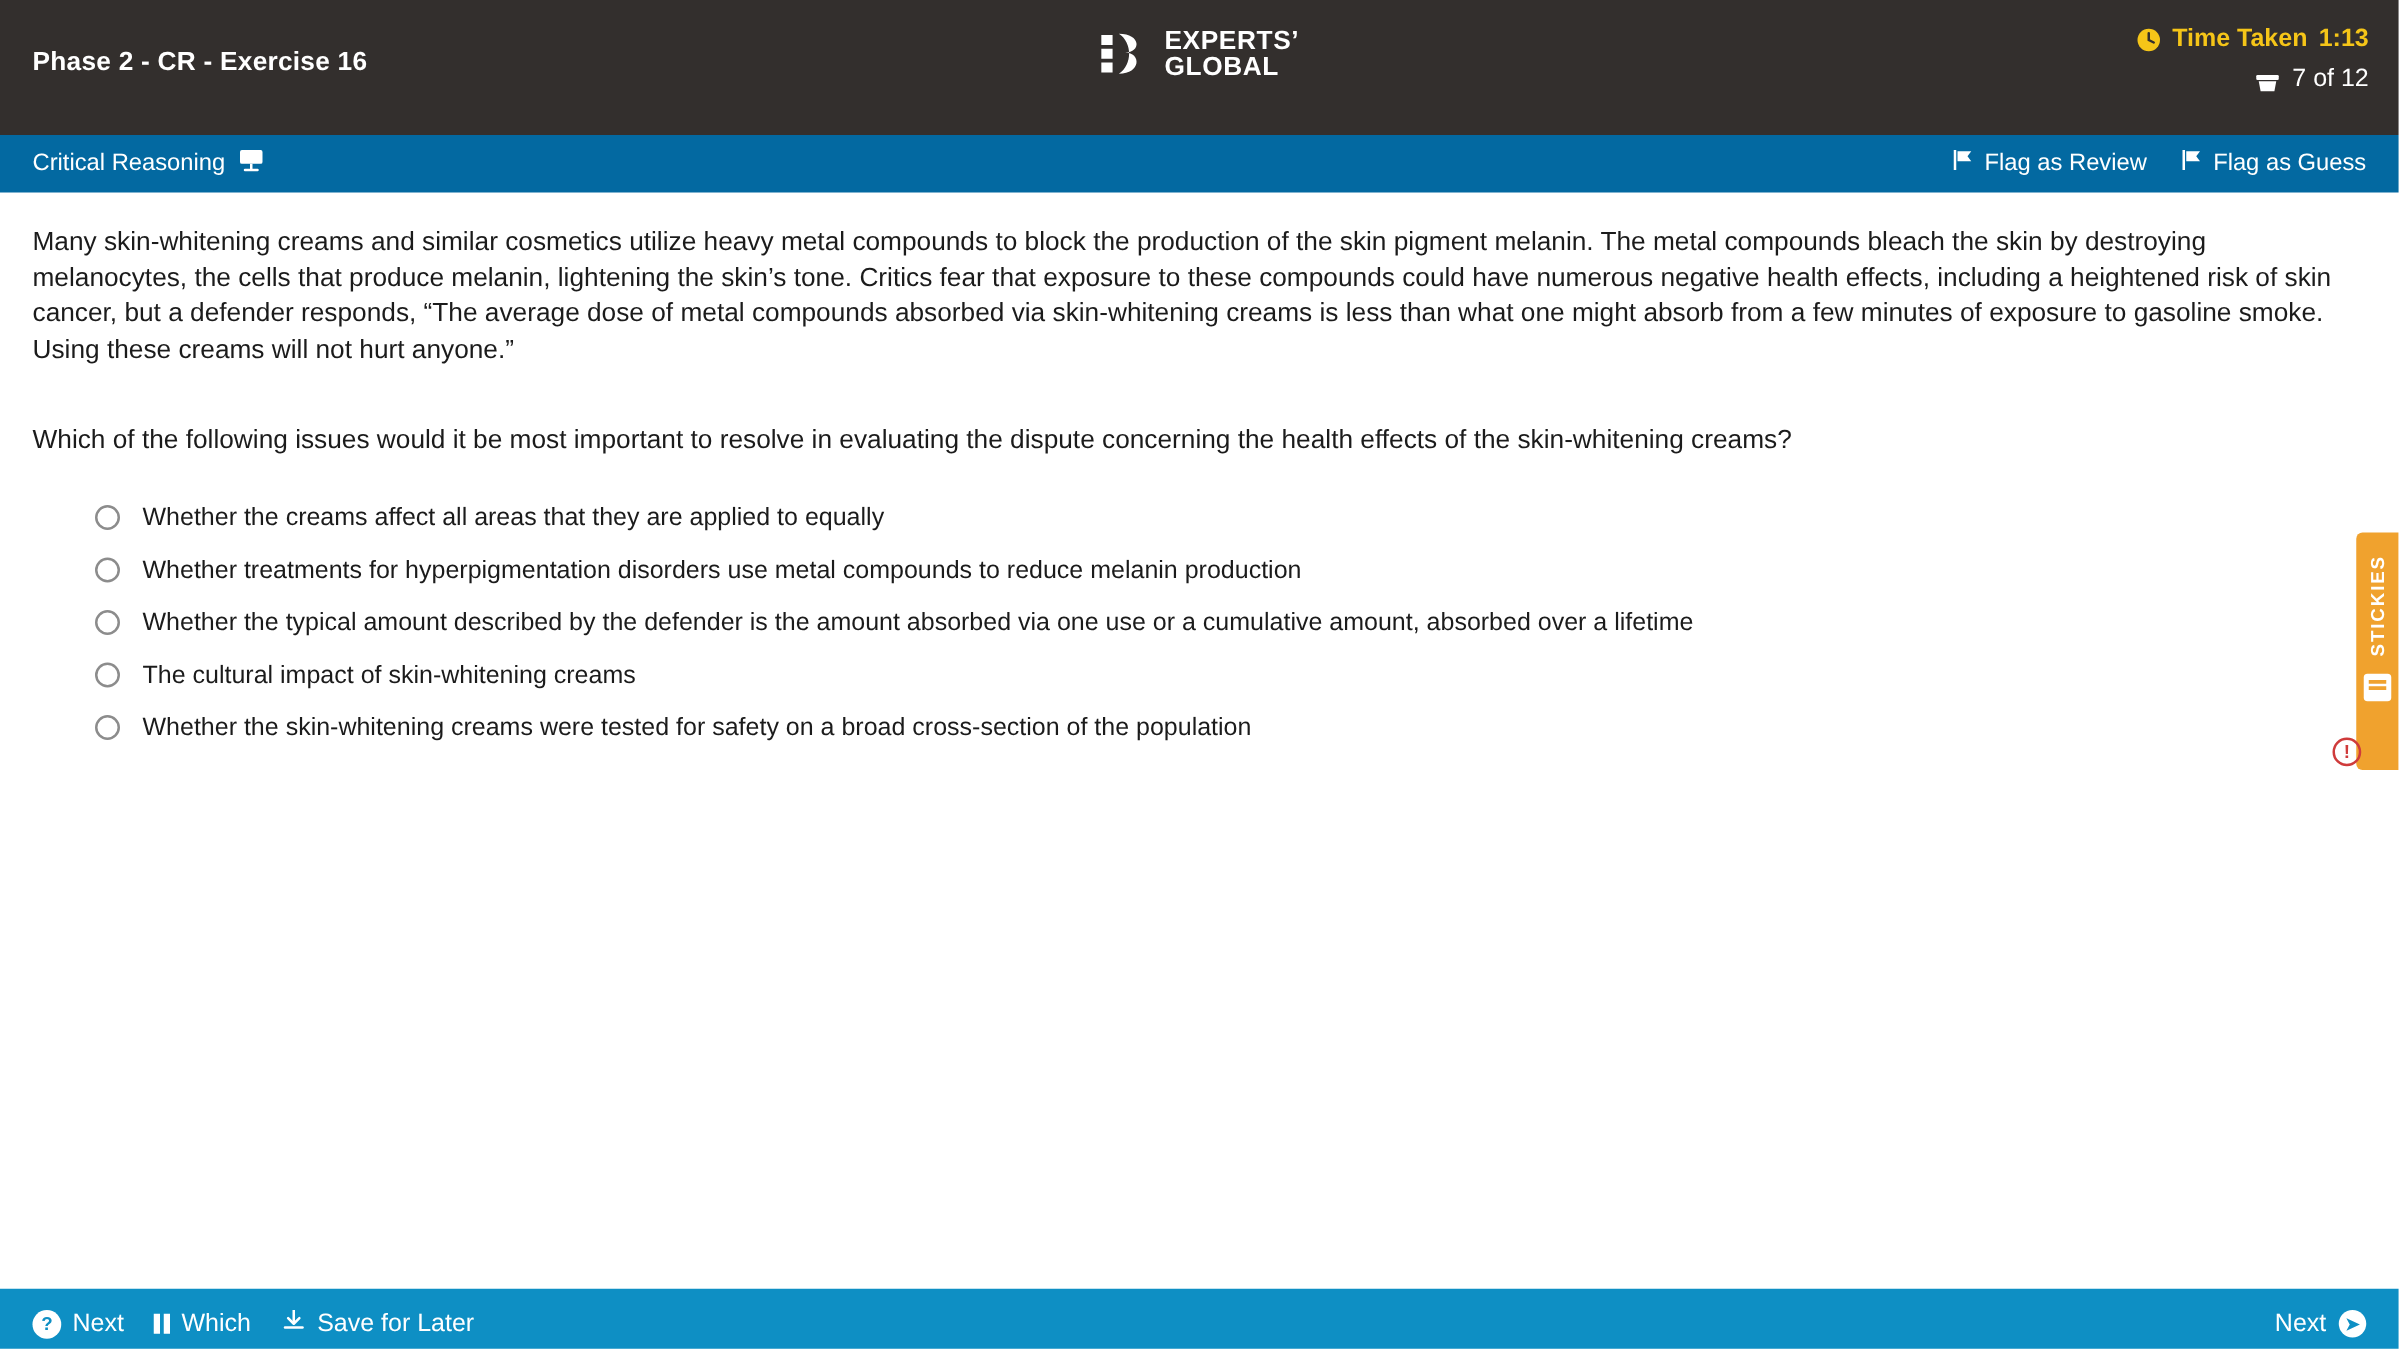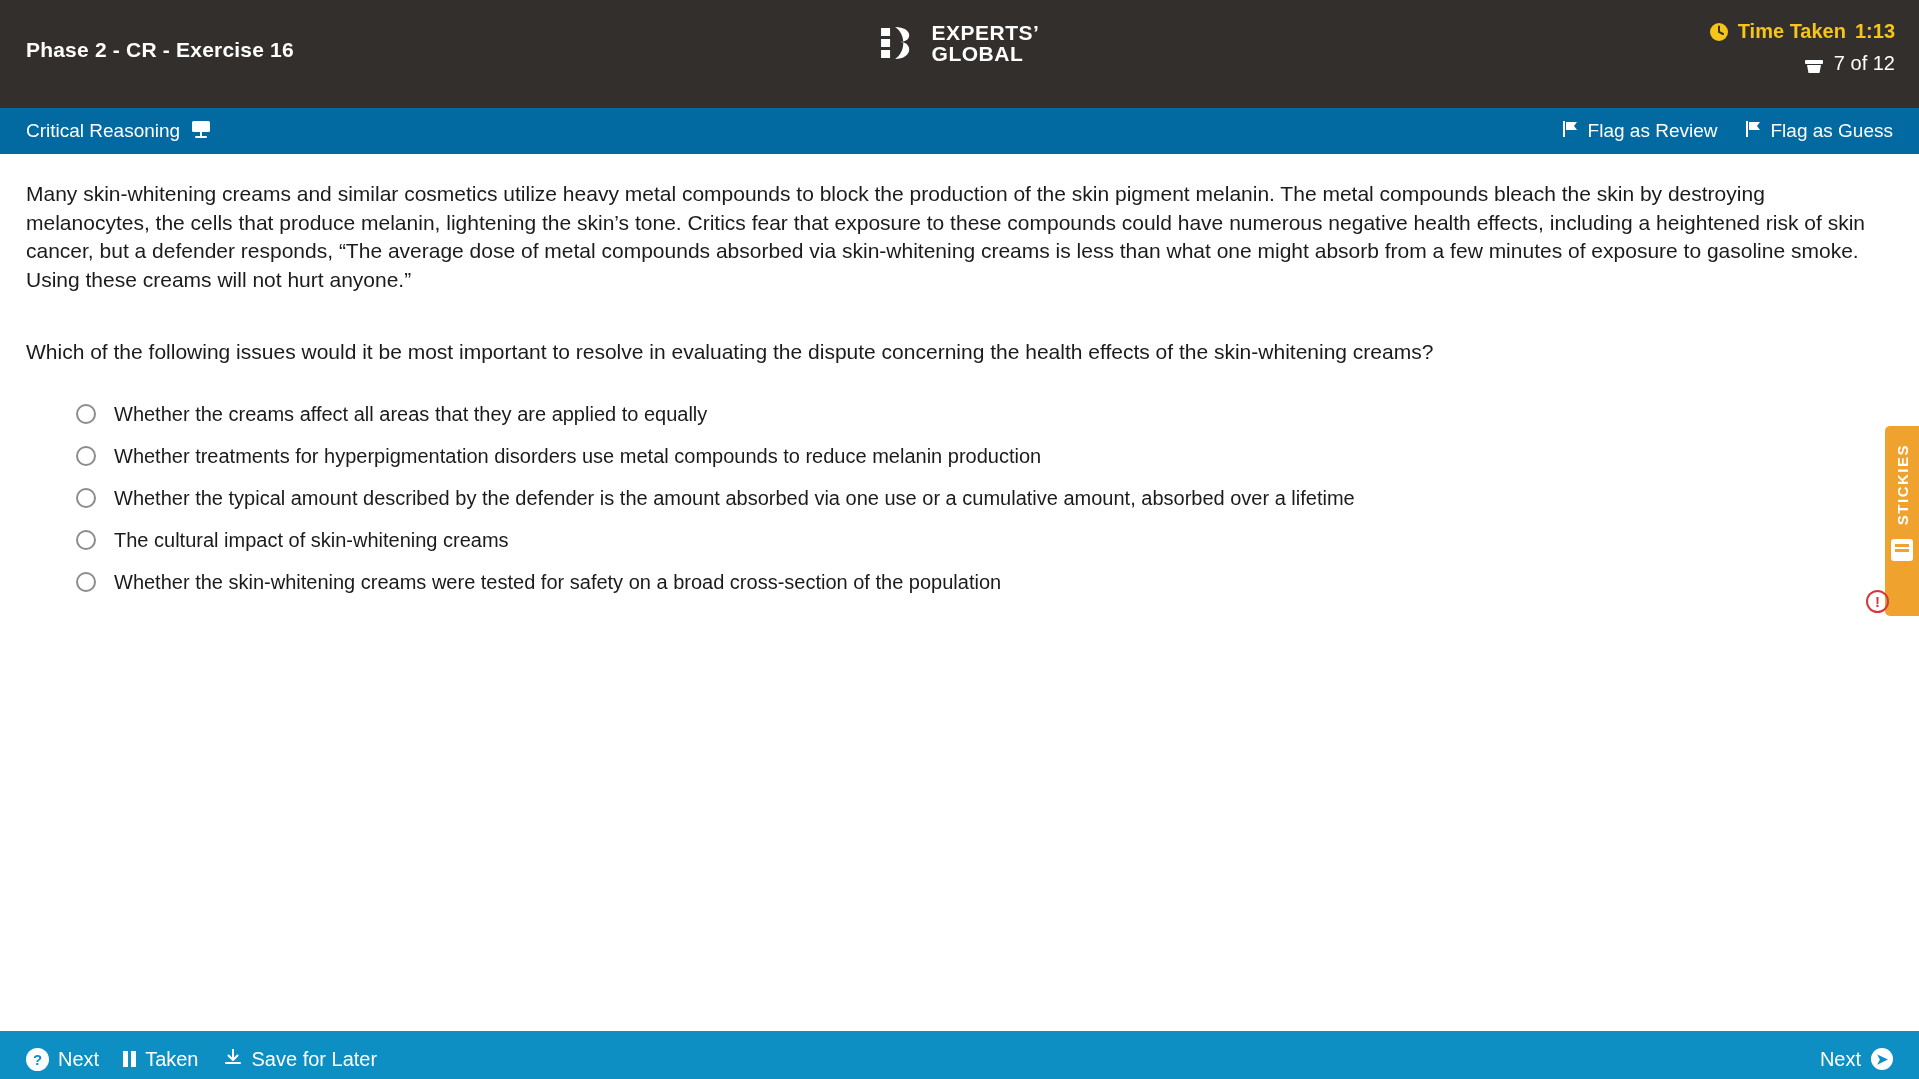--- a/index.html
+++ b/index.html
@@ -399,21 +399,21 @@
   <div class="bottom-left">
     <div class="bottom-item">
       <span class="circle-q">?</span>
       <span>Next</span>
     </div>
     <div class="bottom-item">
       <span class="pause-icon">
           <i></i>
           <i></i>
         </span>
-      <span>Taken</span>
+      <span>Which</span>
     </div>
     <div class="bottom-item">
       <span>
         <svg width="20" height="20" viewBox="0 0 20 20" aria-hidden="true">
           <path d="M10 2 V12" stroke="#ffffff" stroke-width="2" fill="none"></path>
           <path d="M5.5 8.5 L10 13 L14.5 8.5" stroke="#ffffff" stroke-width="2" fill="none" stroke-linecap="round" stroke-linejoin="round"></path>
           <path d="M3 16 H17" stroke="#ffffff" stroke-width="2" fill="none" stroke-linecap="round"></path>
         </svg>
       </span>
       <span>Save for Later</span>

